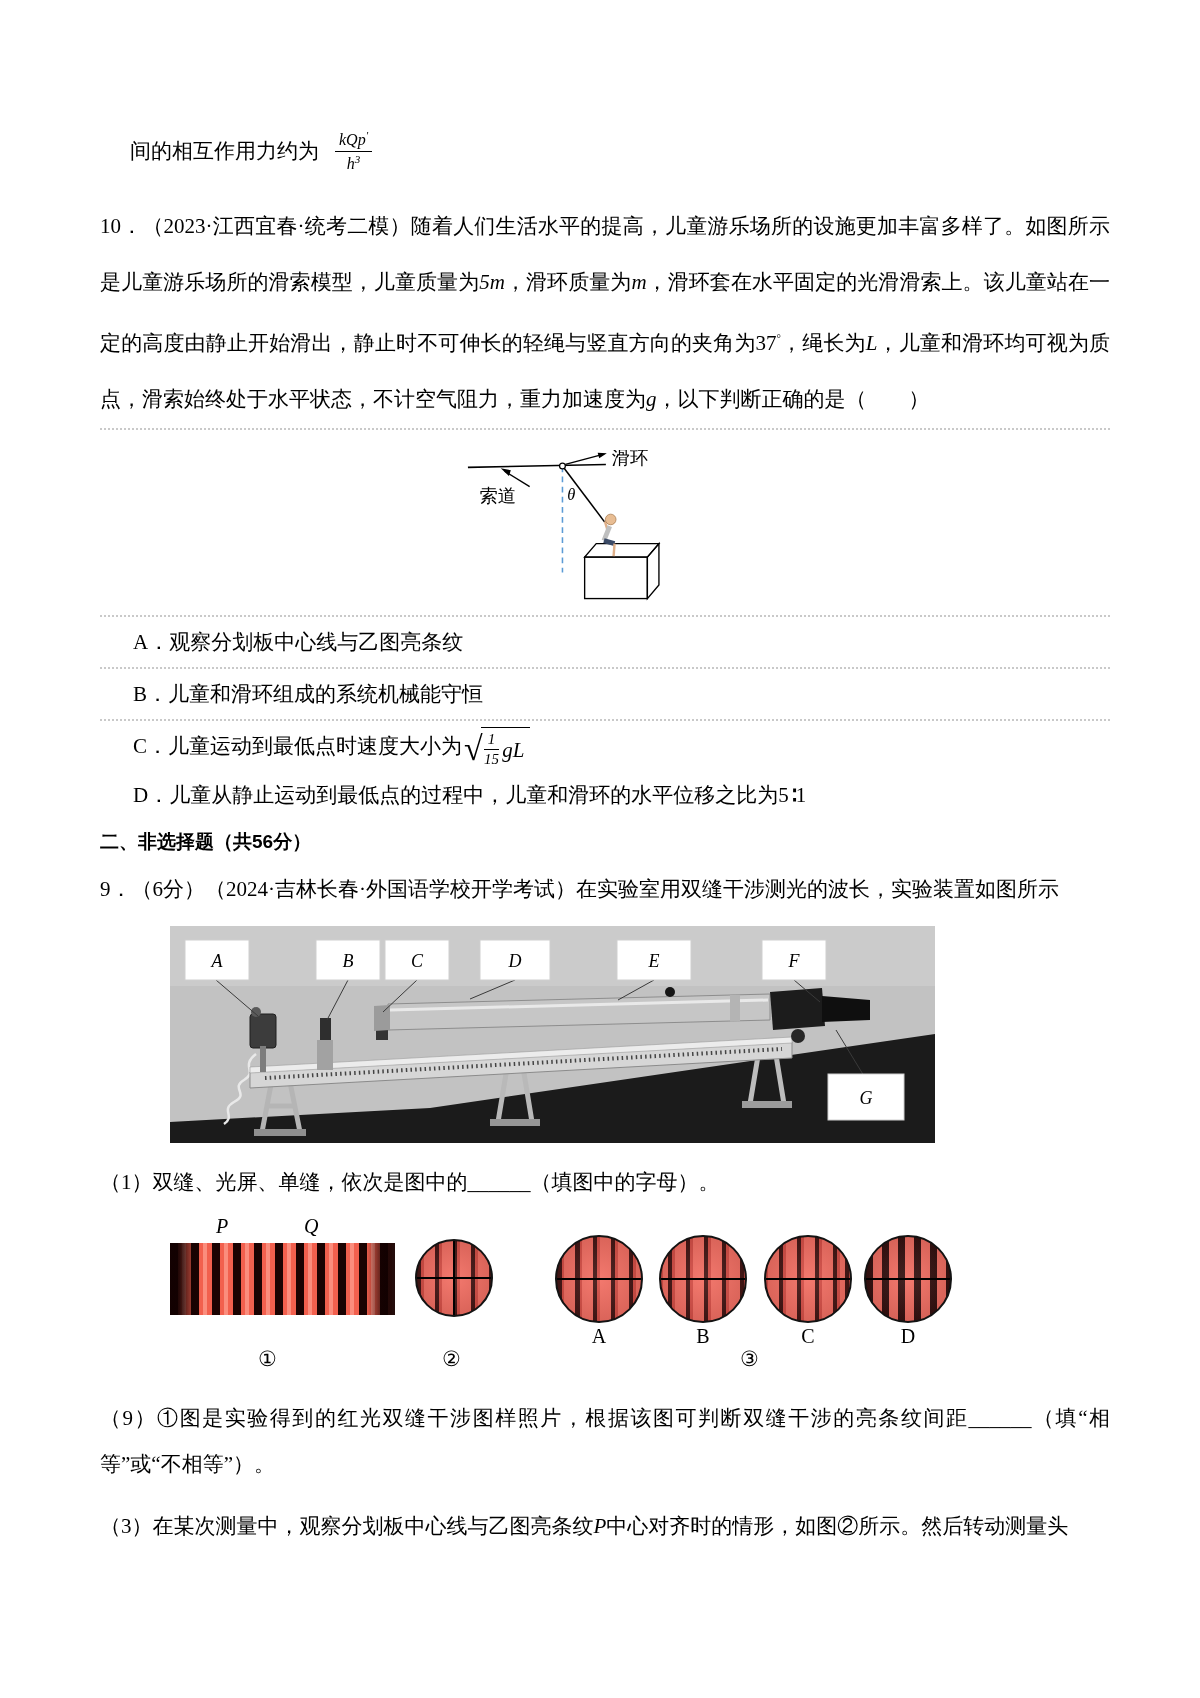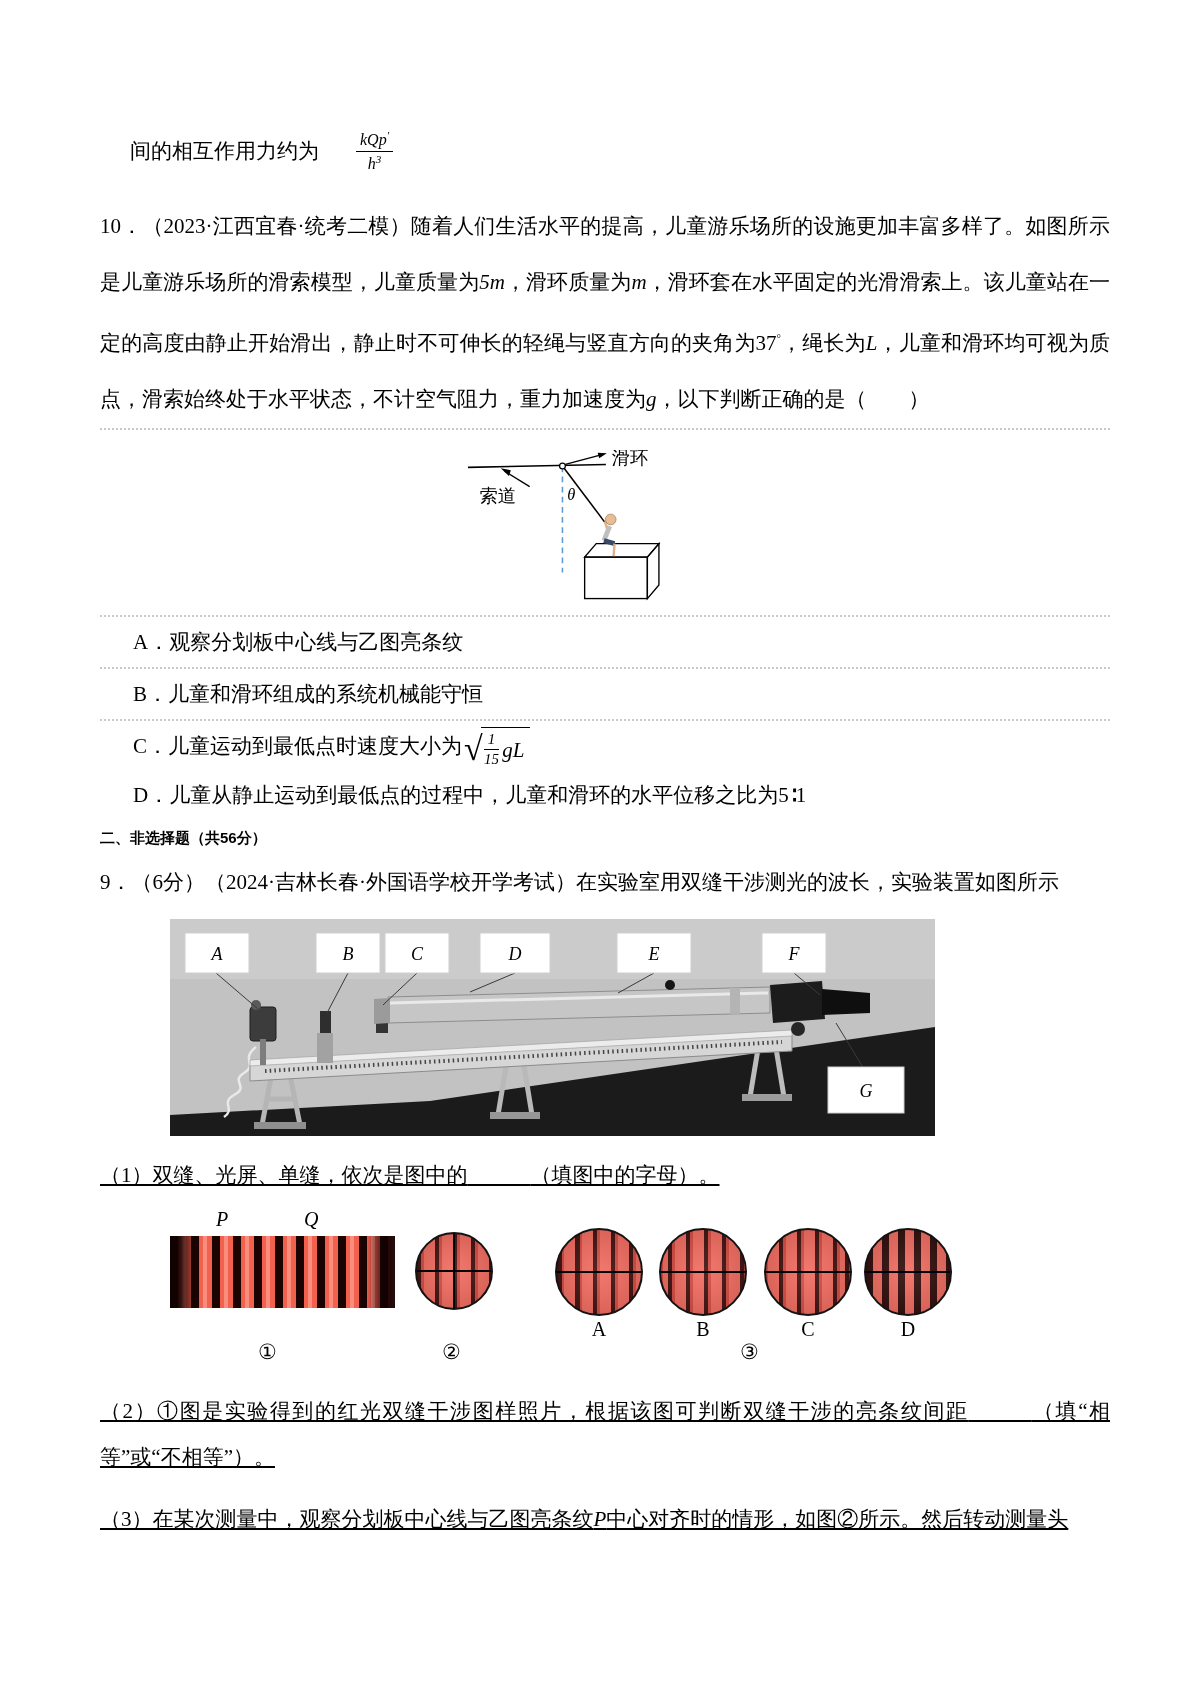--- a/index.html
+++ b/index.html
@@ -1,40 +1,40 @@
 <!DOCTYPE html>
 <html><head>
 <meta charset="utf-8">
 <style>
   html,body{margin:0;padding:0;background:#ffffff;}
   body{width:1200px;height:1698px;overflow:hidden;position:relative;
        font-family:"Liberation Serif","DejaVu Serif",serif;color:#000;}
   .content{padding:0 90px 0 100px;font-size:21px;}
-  p{margin:0;gap:21px;}
+  p{margin:0;}
   .intro{margin-top:120px;margin-left:30px;height:62px;display:flex;align-items:center;}
   .frac{display:inline-block;vertical-align:middle;text-align:center;font-size:16px;line-height:1.15;font-style:italic;margin:0 16px;}
   .frac .fnum{display:block;border-bottom:1px solid #000;padding:0 4px 1px 4px;}
   .frac .fden{display:block;padding-top:1px;}
   .frac sup,.stem sup{font-size:11px;}
   .stem{margin-top:16px;text-align:justify;line-height:56px;}
   .var{font-style:italic;}
   .dotline{border-top:2px dotted #c9c9c9;height:0;margin:1px 0;}
   .fig10{position:relative;height:164px;margin-left:350px;margin-top:20px;}
   .fig10 svg{display:block;}
   .opt{margin:5px 0 5px 33px;line-height:40px;}
   .sqrt{display:inline-flex;align-items:center;vertical-align:middle;margin:0 2px;}
   .sqrt .rad{font-size:34px;line-height:1;font-style:normal;position:relative;top:1px;}
   .sqrt .radbody{border-top:1.6px solid #000;display:inline-flex;align-items:center;gap:3px;padding:2px 6px 0 3px;margin-left:-2px;}
   .sqrt .frac{font-size:15px;margin:0;}
-  .sec-title{font-family:"Liberation Sans","DejaVu Sans",sans-serif;font-weight:bold;font-size:15px;margin-top:14px;}
+  .sec-title{font-family:"Liberation Sans","DejaVu Sans",sans-serif;font-weight:bold;font-size:19px;margin-top:14px;}
   .q11stem{margin-top:12px;line-height:45px;text-align:justify;}
   .photo{margin:14px 0 0 70px;width:765px;height:217px;}
   .photo svg{display:block;}
   .photo text{font-family:"Liberation Serif","DejaVu Serif",serif;}
-  .part{line-height:46px;margin-top:16px;text-align:justify;text-decoration:underline;}
+  .part{line-height:46px;margin-top:16px;text-align:justify;}
   .blank{letter-spacing:0;}
   .figrow{position:relative;height:126px;margin-left:70px;margin-top:14px;width:1010px;}
   .pq{position:absolute;left:0;top:-4px;width:225px;height:24px;font-style:italic;font-size:20px;}
   .pq .pl{position:absolute;left:46px;}
   .pq .ql{position:absolute;left:134px;}
   .strip{position:absolute;left:0;top:24px;width:225px;height:72px;
      background-color:#f2604e;
      background-image:
        linear-gradient(90deg, rgba(18,1,1,0.92) 0px, rgba(18,1,1,0.92) 9px, rgba(18,1,1,0) 30px, rgba(18,1,1,0) 196px, rgba(18,1,1,0.92) 217px, rgba(18,1,1,0.92) 225px),
        repeating-linear-gradient(90deg, #1b0302 0px, #1b0302 8px, #f2604e 8px, #f2604e 12px, #fb8d7d 12px, #fb8d7d 16px, #f2604e 16px, #f2604e 21px);}
@@ -249,17 +249,17 @@
     <div class="circlabel lc">C</div>
     <div class="circlabel ld">D</div>
   </div>
 
   <div class="nums">
       <span class="n1">①</span>
       <span class="n2">②</span>
       <span class="n3">③</span>
     </div>
 
-  <p class="part"><span>（2）①图是实验得到的红光双缝干涉图样照片，根据该图可判断双缝干涉的亮条纹间距</span><span class="blank">______</span><span>（填“相等”或“不相等”）。</span></p>
+  <p class="part"><span>（9）①图是实验得到的红光双缝干涉图样照片，根据该图可判断双缝干涉的亮条纹间距</span><span class="blank">______</span><span>（填“相等”或“不相等”）。</span></p>
 
   <p class="part"><span>（3）在某次测量中，观察分划板中心线与乙图亮条纹</span><span class="var">P</span><span>中心对齐时的情形，如图②所示。然后转动测量头</span></p>
 
 </div>
 
 </body></html>

